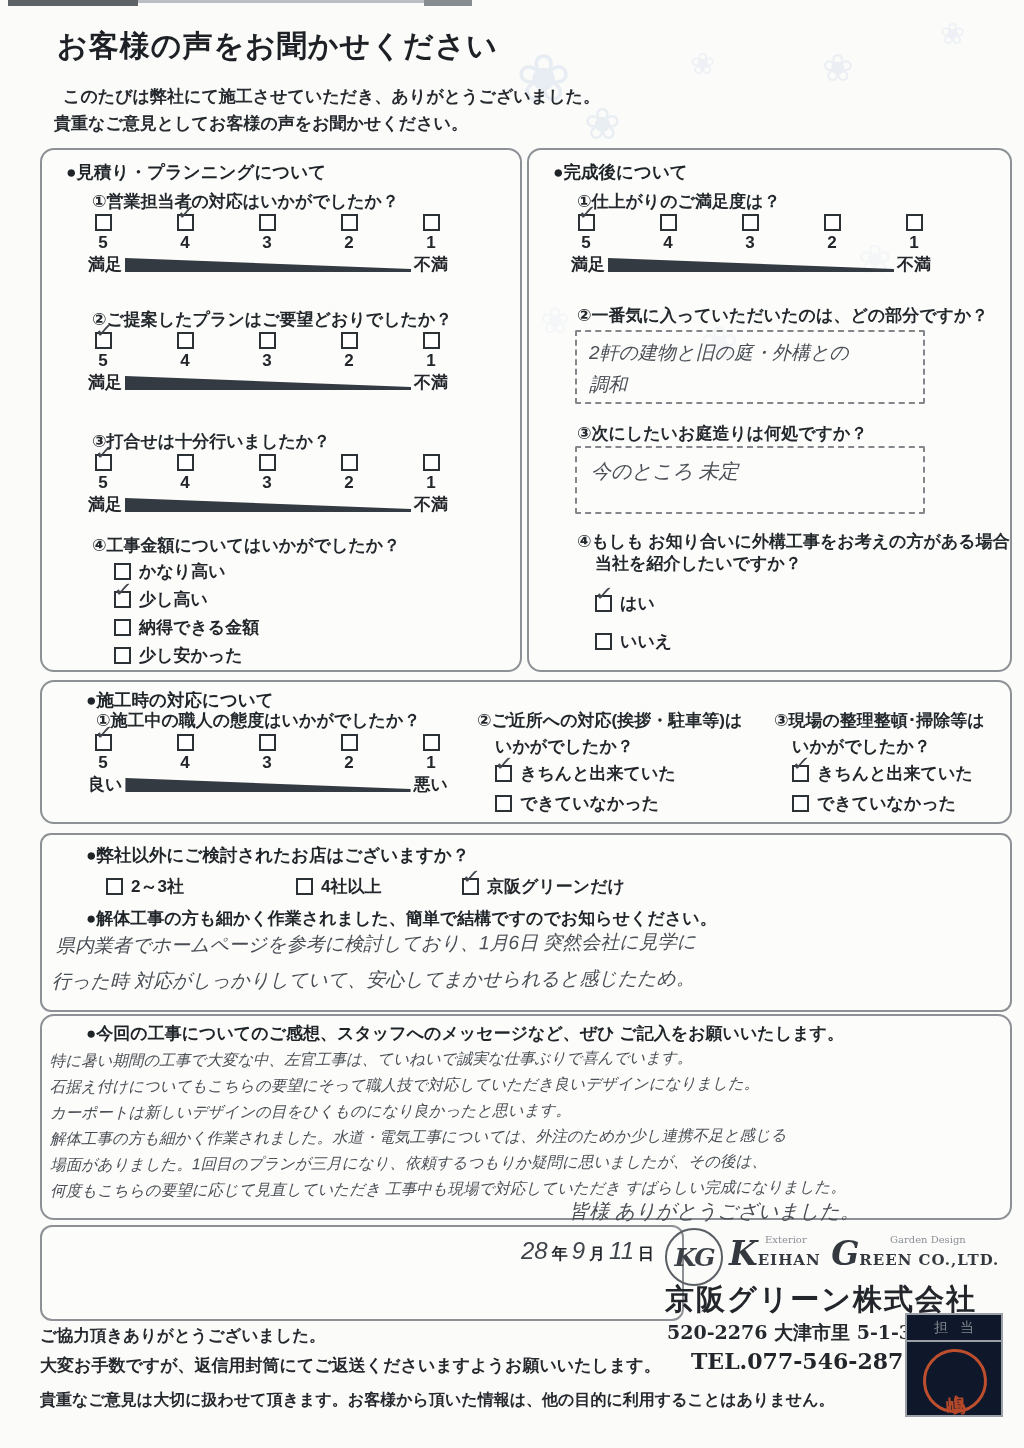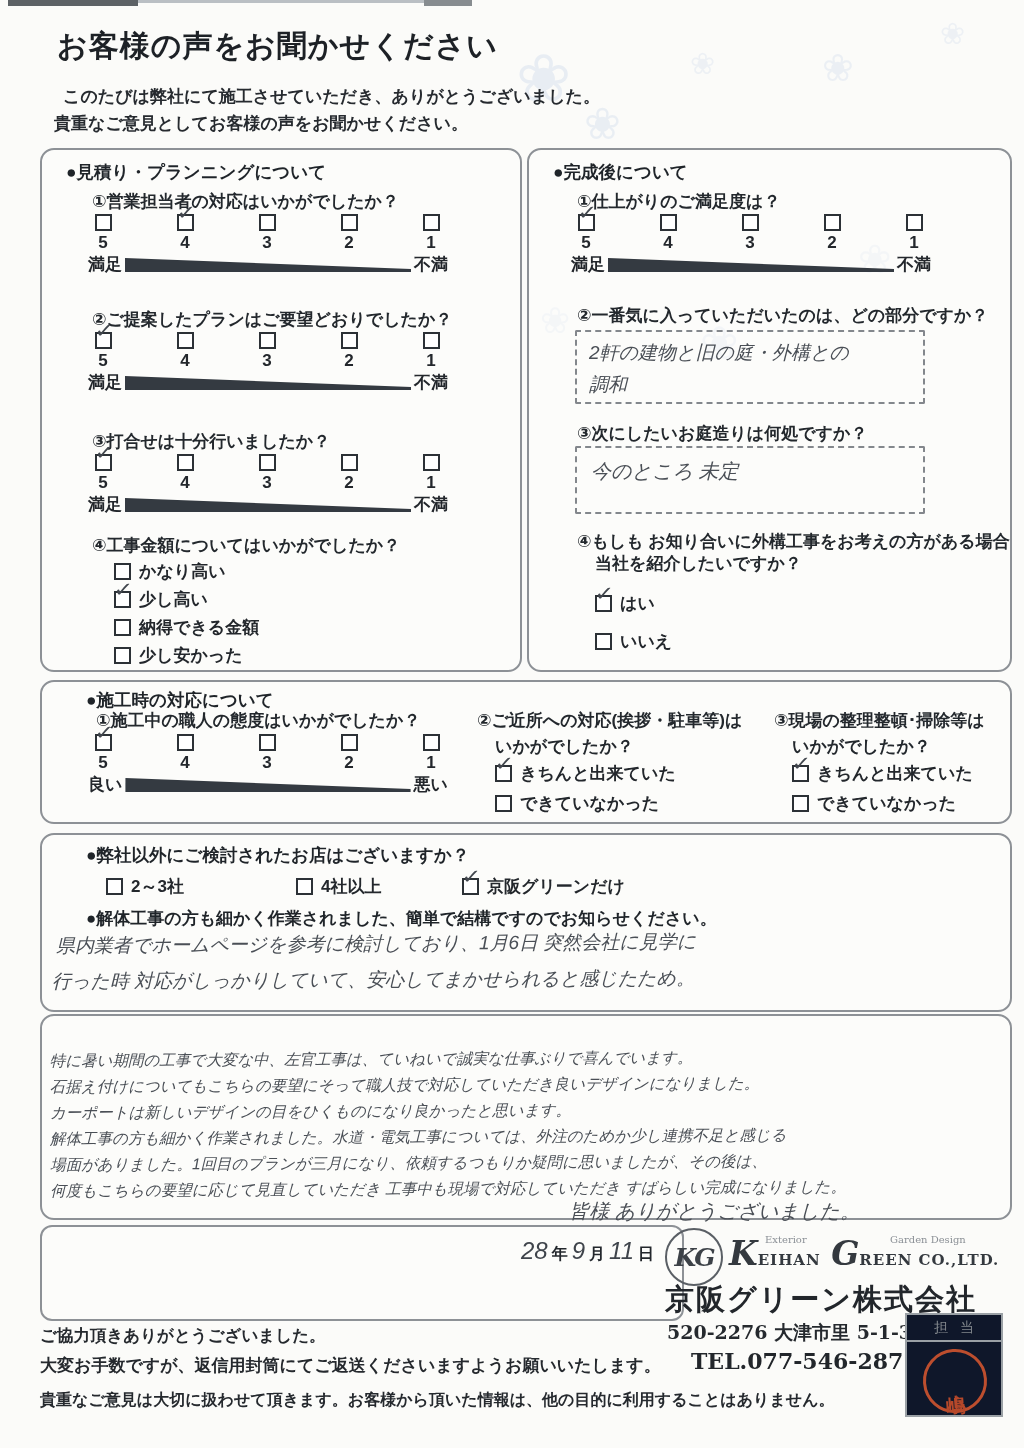--- a/index.html
+++ b/index.html
@@ -357,21 +357,21 @@
         <span>きちんと出来ていた</span>
       </div>
     <div class="opt" style="left:750px;top:110px;">
         <span class="cb">
           <span class="mark"></span>
         </span>
         <span>できていなかった</span>
       </div>
   </div>
 
-  <div class="box" style="left:40px;top:833px;width:968px;height:175px;">
+  <div class="box" style="left:40px;top:833px;width:968px;height:175px;border-radius:11px;">
     <div class="sec-title" style="left:44px;top:8px;">●弊社以外にご検討されたお店はございますか？</div>
     <div class="opt" style="left:64px;top:40px;">
         <span class="cb">
           <span class="mark"></span>
         </span>
         <span>2～3社</span>
       </div>
     <div class="opt" style="left:254px;top:40px;">
         <span class="cb">
           <span class="mark"></span>
@@ -383,20 +383,21 @@
           <span class="mark">✓</span>
         </span>
         <span>京阪グリーンだけ</span>
       </div>
     <div class="sec-title" style="left:44px;top:72px;font-size:17px;">●解体工事の方も細かく作業されました、簡単で結構ですのでお知らせください。</div>
     <div class="hwline" style="left:14px;top:96px;font-size:19px;transform:rotate(-0.4deg);">県内業者でホームページを参考に検討しており、1月6日 突然会社に見学に</div>
     <div class="hwline" style="left:10px;top:132px;font-size:19px;transform:rotate(-0.3deg);">行った時 対応がしっかりしていて、安心してまかせられると感じたため。</div>
   </div>
 
   <div class="box" style="left:40px;top:1014px;width:968px;height:202px;">
+    <div class="sec-title" style="left:44px;top:6px;font-size:17px;">●今回の工事についてのご感想、スタッフへのメッセージなど、ぜひ ご記入をお願いいたします。</div>
     <div style="position:absolute;left:8px;top:30px;transform:rotate(-0.3deg);">
       <div class="cm-line">特に暑い期間の工事で大変な中、左官工事は、ていねいで誠実な仕事ぶりで喜んでいます。</div>
       <div class="cm-line">石据え付けについてもこちらの要望にそって職人技で対応していただき良いデザインになりました。</div>
       <div class="cm-line">カーポートは新しいデザインの目をひくものになり良かったと思います。</div>
       <div class="cm-line">解体工事の方も細かく作業されました。水道・電気工事については、外注のためか少し連携不足と感じる</div>
       <div class="cm-line">場面がありました。1回目のプランが三月になり、依頼するつもりか疑問に思いましたが、その後は、</div>
       <div class="cm-line">何度もこちらの要望に応じて見直していただき 工事中も現場で対応していただき すばらしい完成になりました。</div>
     </div>
     <div class="cm-line" style="position:absolute;right:150px;top:182px;font-size:20px;">皆様 ありがとうございました。</div>
   </div>

